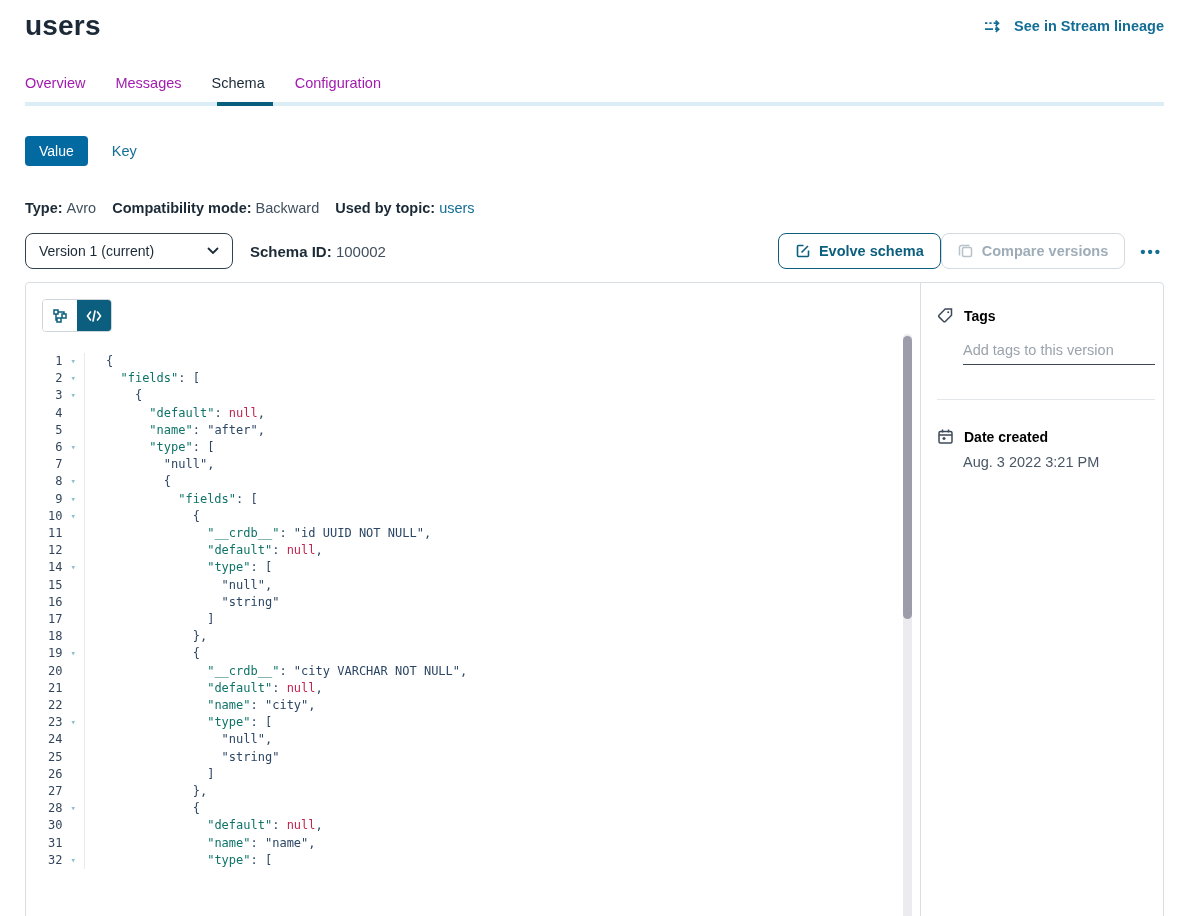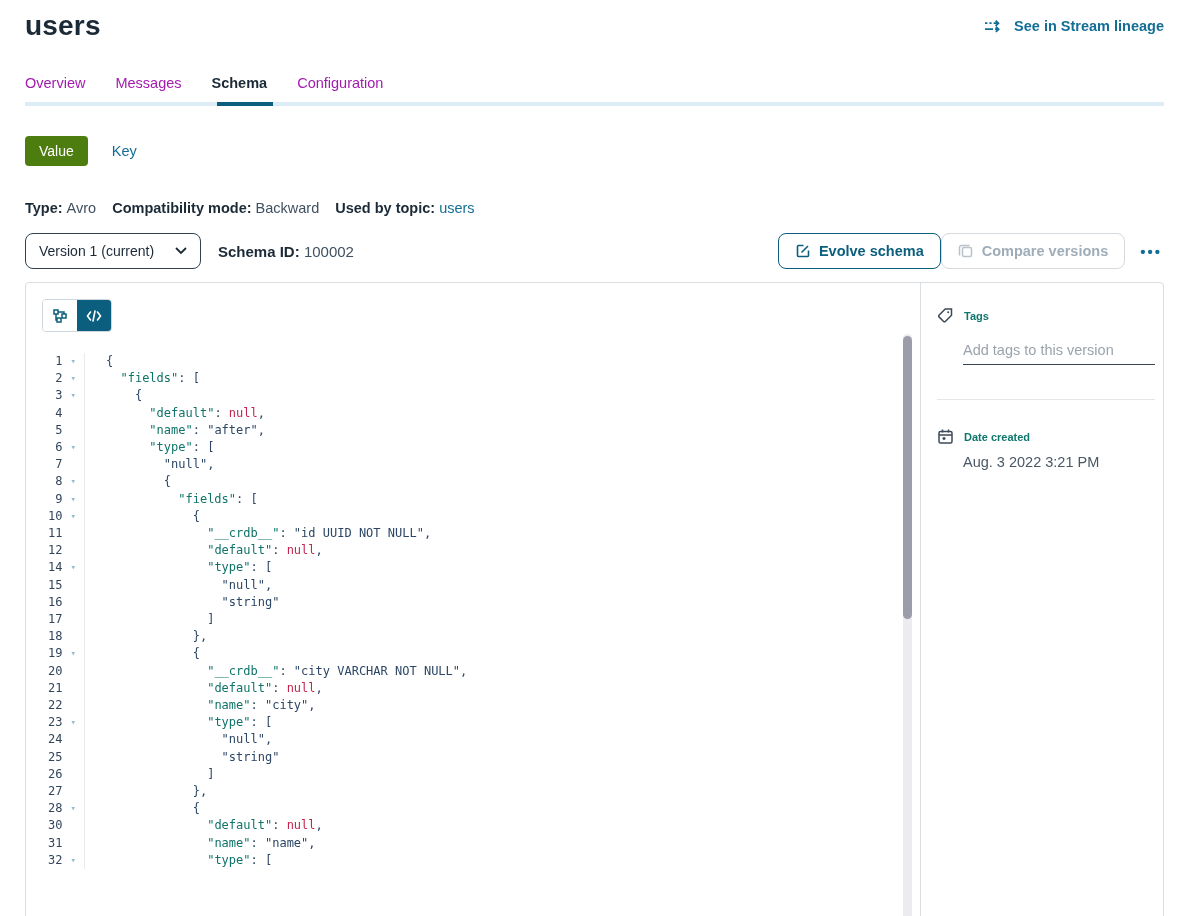--- a/index.html
+++ b/index.html
@@ -10,39 +10,39 @@
   
   .hdr { display: flex; justify-content: space-between; align-items: center; padding-top: 10px; }
   .title { font-size: 28px; font-weight: 700; letter-spacing: .2px; color: #1b2a36; }
   .lineage { display: inline-flex; align-items: center; gap: 13px; color: #136e96; font-size: 14.5px;
              font-weight: 600; text-decoration: none; cursor: pointer; }
 
   
   .tabs { margin-top: 33px; position: relative; }
   .tabrow { display: flex; gap: 30px; }
   .tab { font-size: 14.5px; color: #a21caf; padding-bottom: 11px; cursor: pointer; }
-  .tab.active { color: #1b2a36; font-weight: 700; }
+  .tab.active { color: #1b2a36; font-weight: 400; }
   .tabbar { height: 4px; background: #dcedf5; position: relative; width: 1139px; }
   .tabbar .seg { position: absolute; left: 192px; top: 0; width: 56px; height: 4px; background: #0b5e7d; }
 
   
   .toggle { margin-top: 30px; display: flex; align-items: center; gap: 24px; }
-  .btn-value { background: #4d7c0f; color: #fff; border: none; border-radius: 4px;
+  .btn-value { background: #0369a1; color: #fff; border: none; border-radius: 4px;
                padding: 7px 14px; font-size: 14px; font-family: inherit; cursor: pointer; }
   .btn-key { background: none; border: none; color: #136e96; font-size: 14.5px; font-family: inherit; cursor: pointer; }
 
   
   .meta { margin-top: 34px; display: flex; gap: 16px; font-size: 14.5px; color: #40505e; }
   .meta b { color: #1b2a36; font-weight: 700; }
   .meta .pair { display: flex; gap: 4px; }
   .meta a { color: #136e96; text-decoration: none; cursor: pointer; }
 
   
   .controls { margin-top: 17px; display: flex; align-items: center; }
-  .select { width: 176px; height: 36px; border: 1px solid #32414f; border-radius: 8px; background: #fff;
+  .select { width: 208px; height: 36px; border: 1px solid #32414f; border-radius: 8px; background: #fff;
             display: flex; align-items: center; justify-content: space-between; padding: 0 13px;
             font-size: 14px; color: #1b2a36; cursor: pointer; }
   .schemaid { margin-left: 17px; font-size: 15px; color: #40505e; }
   .schemaid b { color: #1b2a36; }
   .spacer { flex: 1; }
   .btn-outline { height: 36px; border-radius: 8px; display: inline-flex; align-items: center; gap: 8px;
                  padding: 0 16px; font-size: 14.5px; font-weight: 600; background: #fff; font-family: inherit; cursor: pointer; }
   .btn-compare { border: 1px solid #d4dade; color: #9fadb8; }
   .btn-evolve  { border: 1px solid #0b5e7d; color: #0b5e7d; margin-left: 17px; }
   .more { margin-left: 13px; color: #136e96; font-size: 15px; letter-spacing: 2px; font-weight: 700;
@@ -68,21 +68,21 @@
   .tk-k { color: #0e7368; }
   .tk-p { color: #2c4665; }
   .tk-s { color: #2c4665; }
   .tk-n { color: #c2254f; }
 
   .vscroll { position: absolute; top: 51px; bottom: 0; right: 8px; width: 9px; background: #ebebf0; border-radius: 5px; }
   .vthumb { position: absolute; top: 2px; left: 0; width: 9px; height: 283px; background: #9c9caa; border-radius: 5px; cursor: pointer; }
 
   
   .sidebar { flex: 1; border-left: 1px solid #d9dee3; padding: 24px 16px 16px 16px; }
-  .sb-head { display: flex; align-items: center; gap: 10px; font-size: 11px; font-weight: 700; color: #0f766e; }
+  .sb-head { display: flex; align-items: center; gap: 10px; font-size: 14px; font-weight: 700; color: #000000; }
   .sb-head svg { flex: none; }
   .sb-body { padding-left: 26px; font-size: 14.5px; color: #4a5866; }
   .tags-input { display: block; width: 192px; border: none; border-bottom: 1px solid #3b4754; outline: none;
                 font-size: 14.5px; font-family: inherit; color: #1b2a36; padding: 2px 0 6px 0; margin-top: 16px; }
   .tags-input::placeholder { color: #9aa3ac; }
   .sb-divider { border: none; border-top: 1px solid #e3e7ea; margin: 34px 0 0 0; }
   .sec-doc { margin-top: 30px; }
   .sec-doc .sb-body { margin-top: 8px; }
   .sec-date { margin-top: 28px; }
   .sec-date .sb-body { margin-top: 9px; }

